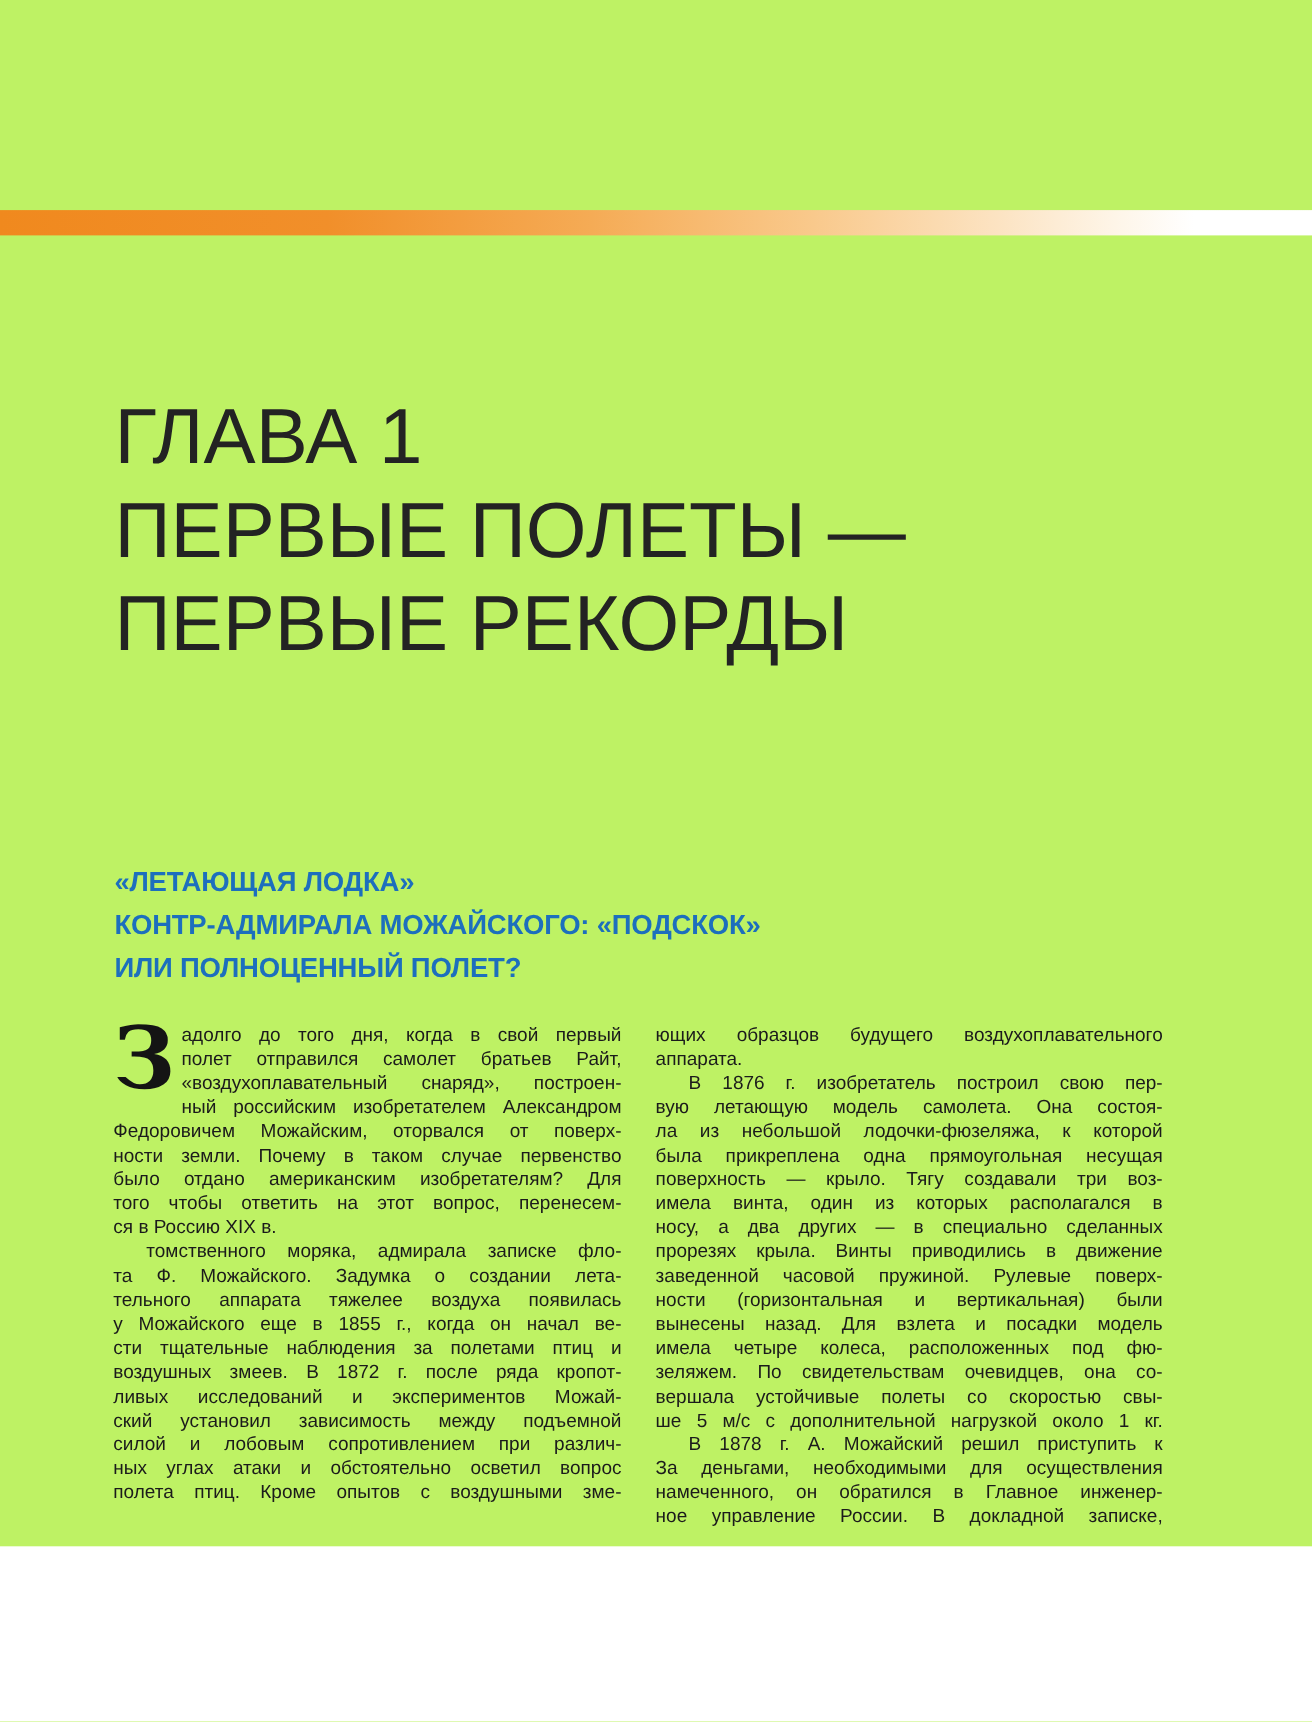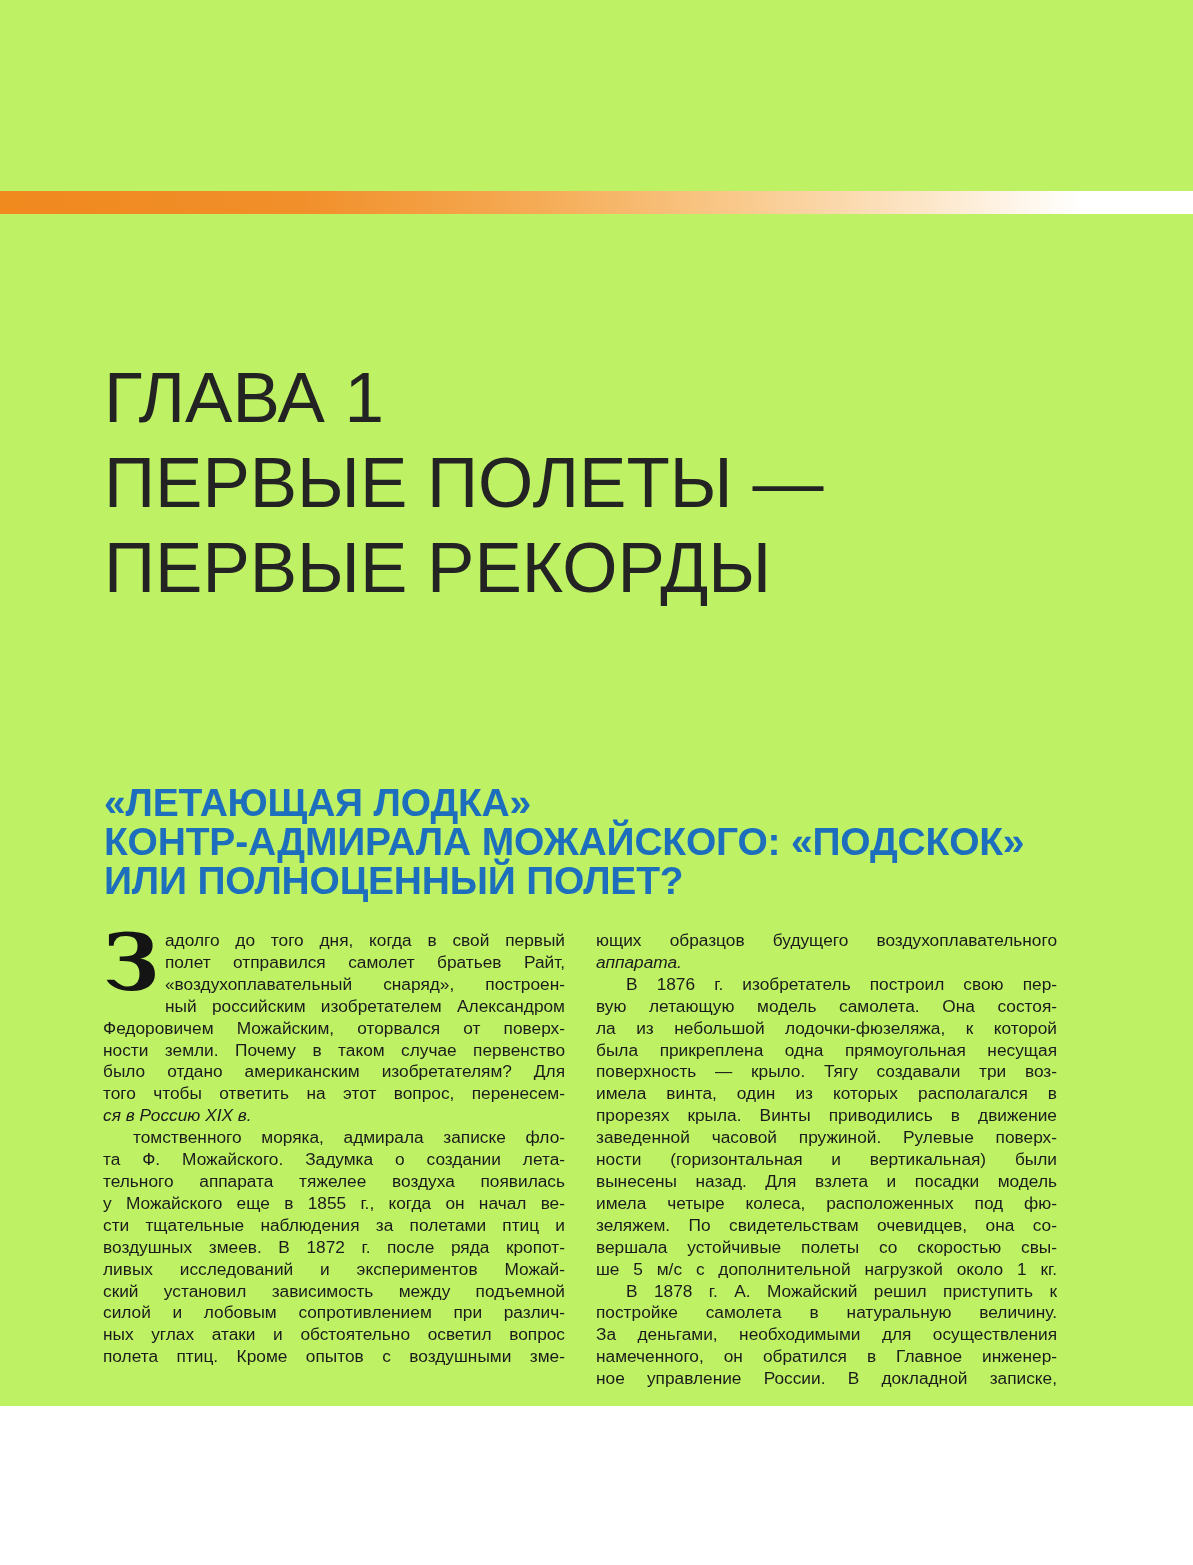--- a/index.html
+++ b/index.html
@@ -20,42 +20,41 @@
     position:absolute;left:104px;top:355px;
     color:#232323;
     font-size:71px;line-height:85px;
     font-weight:400;
     letter-spacing:0px;
     white-space:nowrap;
   }
   .section-heading{
     position:absolute;left:104px;top:783px;
     color:#1d6fbd;
-    font-size:39px;line-height:39px;
+    font-size:25px;line-height:39px;
     font-weight:700;
     letter-spacing:-0.2px;
     white-space:nowrap;
   }
   .column{
     position:absolute;top:930px;
     width:462px;
     color:#1b1b1b;
     font-size:17.3px;line-height:21.9px;
   }
   .column-left{left:103px;}
   .column-right{left:596px;width:461px;}
   .para{margin:0;}
   .para.indent .line:first-child{text-indent:30px;}
   .line{
     text-align:justify;
     text-align-last:justify;
   }
   .para.lastleft .line:last-child{
     text-align-last:left;
-    font-style:italic;
   }
   .dropcap{
     float:left;
     width:51px;height:66px;
     margin-right:11px;
     font-family:"DejaVu Serif",serif;
     font-weight:700;
     font-size:78px;line-height:66px;
     color:#141414;
   }
@@ -121,32 +120,32 @@
         <div class="line">ющих образцов будущего воздухоплавательного</div>
         <div class="line">аппарата.</div>
       </div>
       <div class="para indent">
         <div class="line">В 1876 г. изобретатель построил свою пер-</div>
         <div class="line">вую летающую модель самолета. Она состоя-</div>
         <div class="line">ла из небольшой лодочки-фюзеляжа, к которой</div>
         <div class="line">была прикреплена одна прямоугольная несущая</div>
         <div class="line">поверхность — крыло. Тягу создавали три воз-</div>
         <div class="line">имела винта, один из которых располагался в</div>
+        <div class="line">носу, а два других — в специально сделанных</div>
         <div class="line">прорезях крыла. Винты приводились в движение</div>
         <div class="line">заведенной часовой пружиной. Рулевые поверх-</div>
         <div class="line">ности (горизонтальная и вертикальная) были</div>
         <div class="line">вынесены назад. Для взлета и посадки модель</div>
         <div class="line">имела четыре колеса, расположенных под фю-</div>
         <div class="line">зеляжем. По свидетельствам очевидцев, она со-</div>
         <div class="line">вершала устойчивые полеты со скоростью свы-</div>
         <div class="line">ше 5 м/с с дополнительной нагрузкой около 1 кг.</div>
       </div>
       <div class="para indent">
         <div class="line">В 1878 г. А. Можайский решил приступить к</div>
-        <div class="line">постройке самолета в натуральную величину.</div>
         <div class="line">За деньгами, необходимыми для осуществления</div>
         <div class="line">намеченного, он обратился в Главное инженер-</div>
         <div class="line">ное управление России. В докладной записке,</div>
       </div>
     </div>
 
   <div class="page-number">7</div>
 
   <svg class="logo" viewBox="0 0 62 60" xmlns="http://www.w3.org/2000/svg">
     <g fill="#f08a21">

